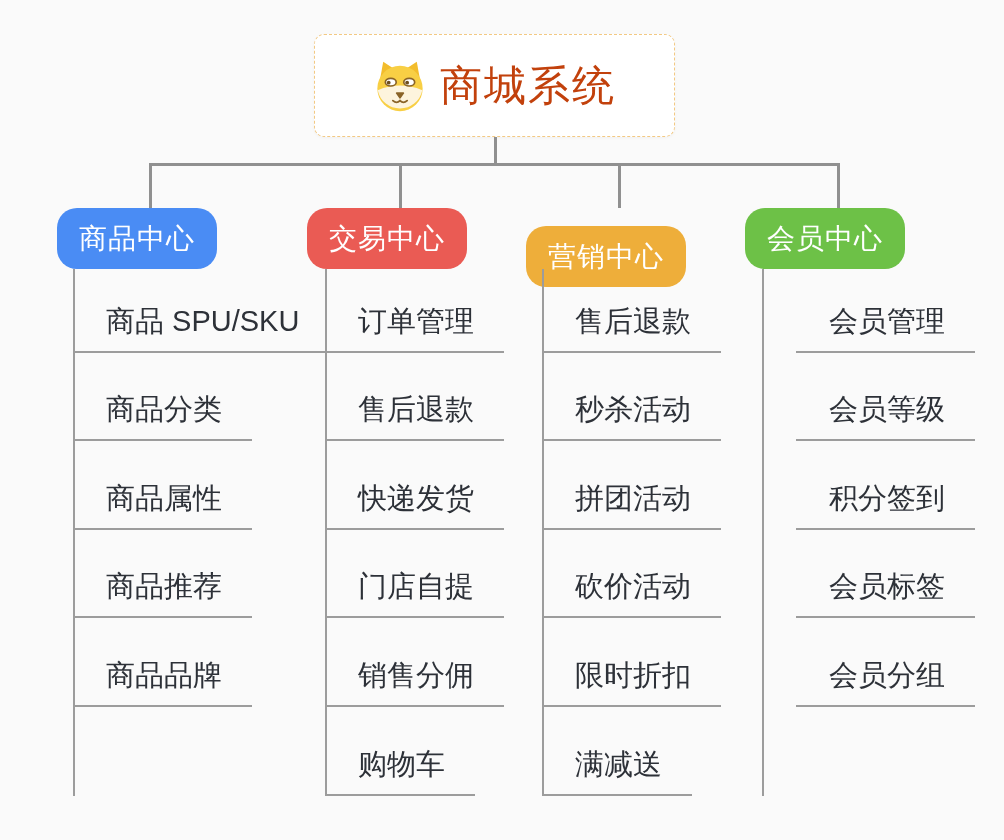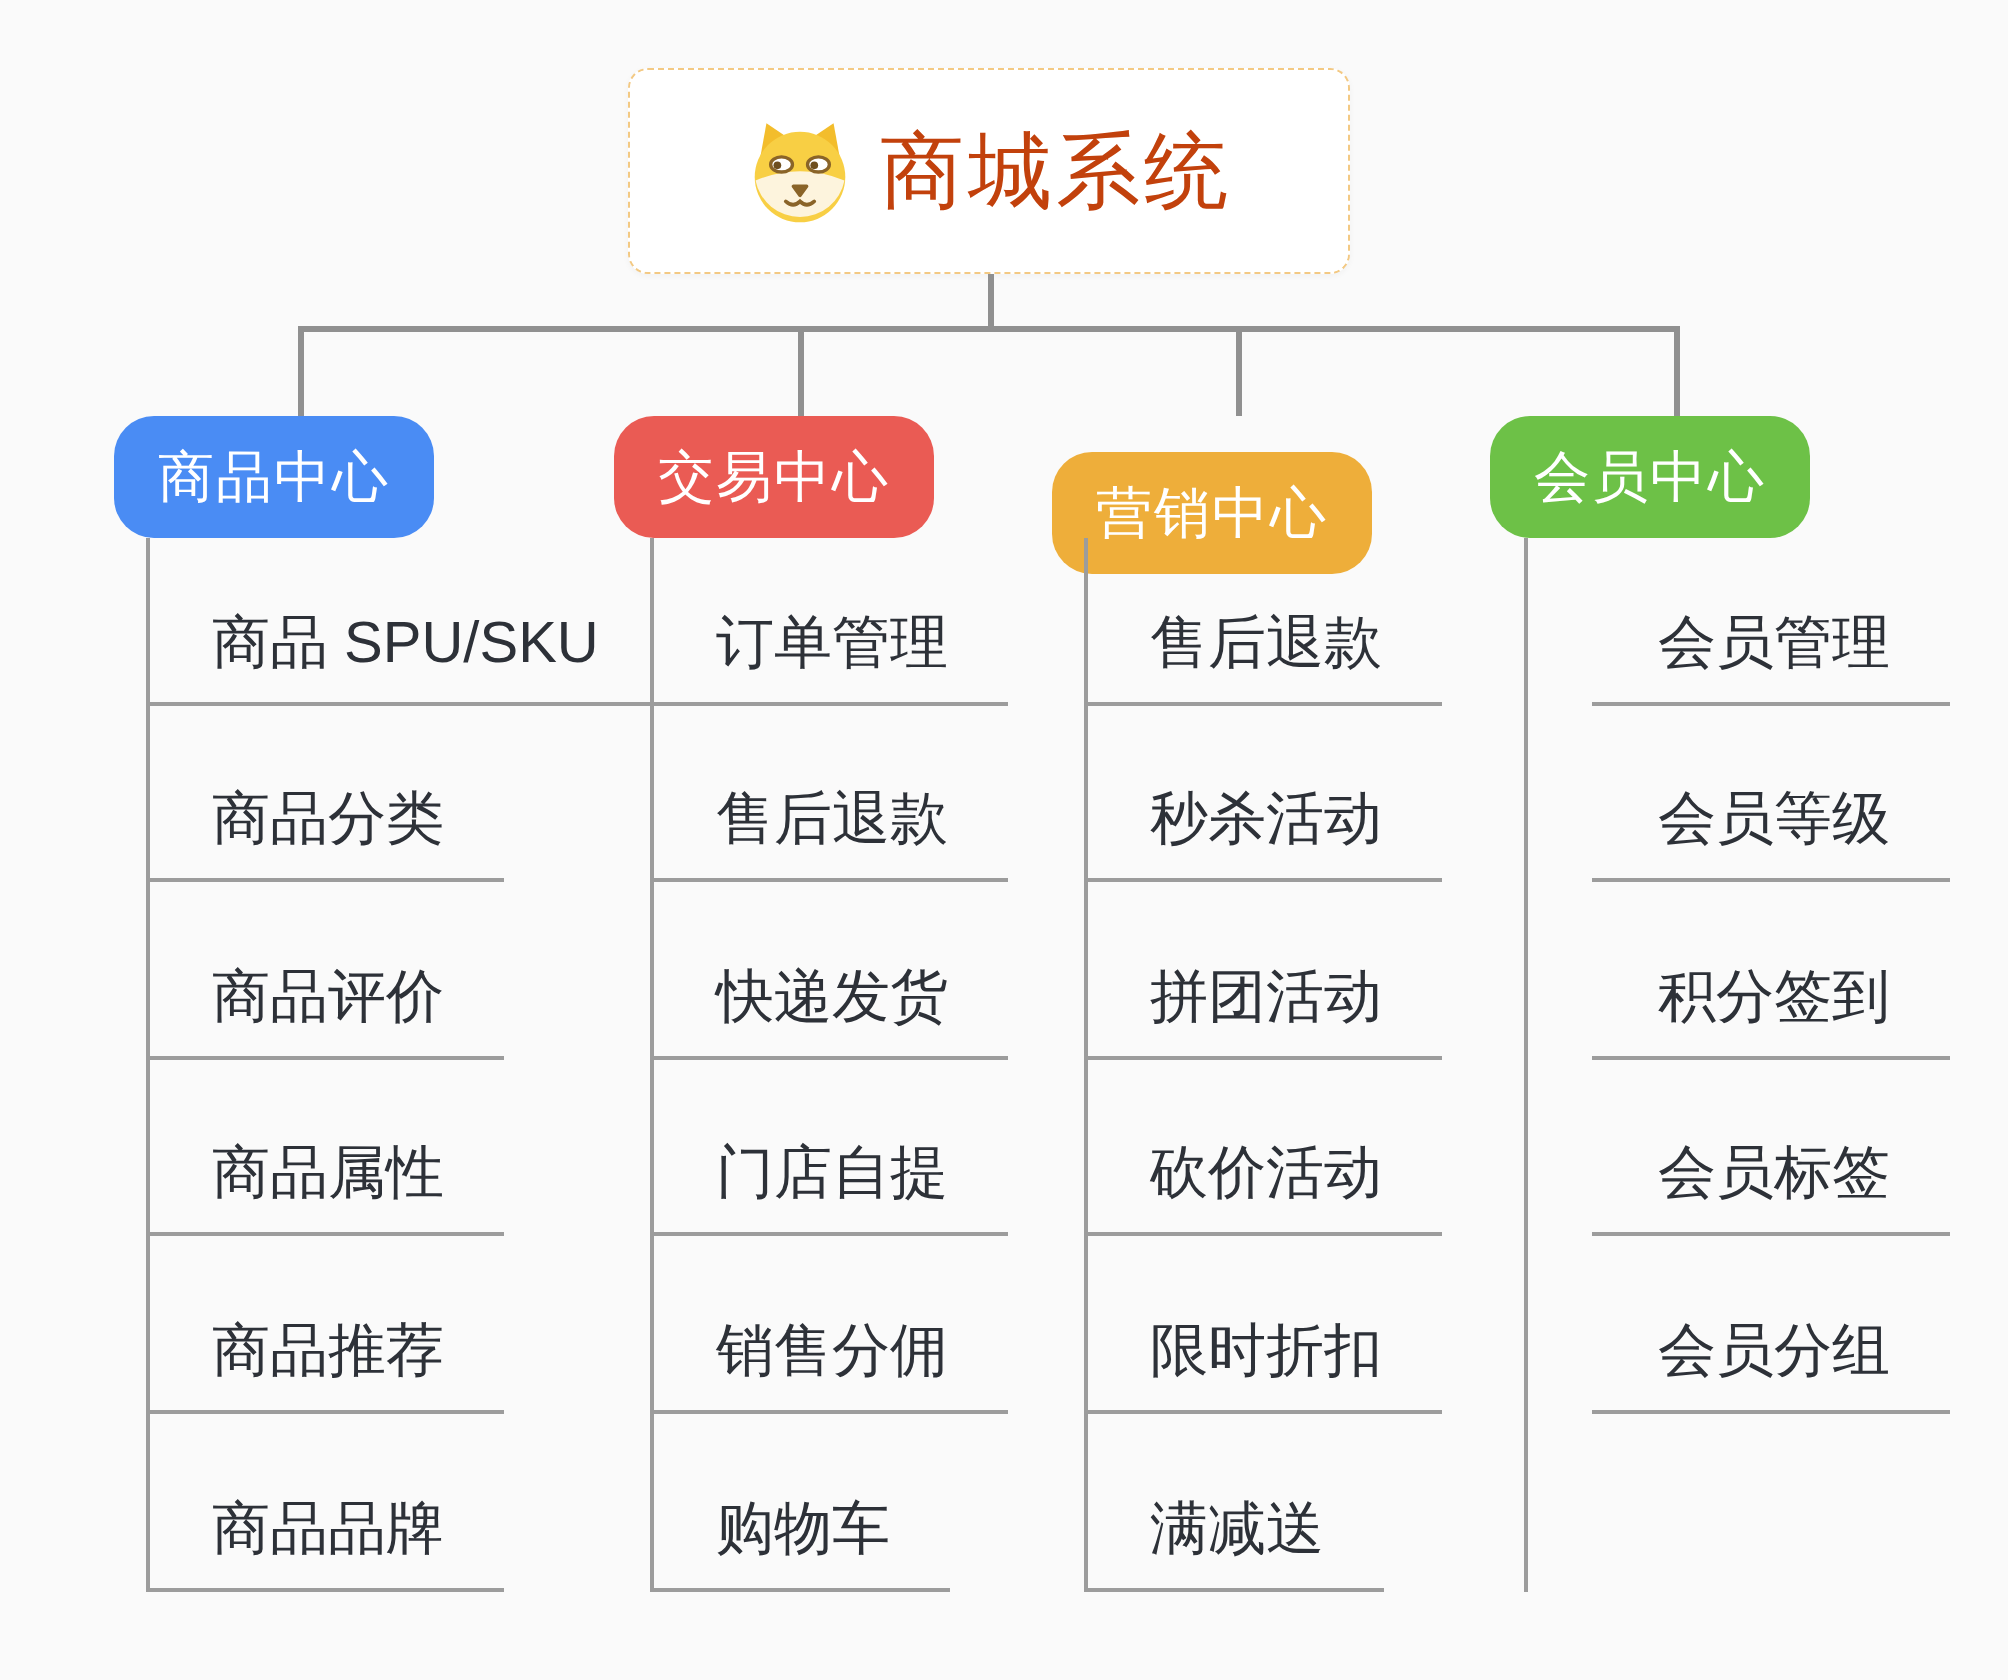--- a/index.html
+++ b/index.html
@@ -94,21 +94,20 @@
       <div class="line" style="left: 148.5px; top: 163px; width: 691px; height: 3px; background: rgb(144, 144, 144);"></div>
       <div class="line" style="left: 148.5px; top: 163px; width: 3px; height: 45px; background: rgb(144, 144, 144);"></div>
       <div class="line" style="left: 398.5px; top: 163px; width: 3px; height: 45px; background: rgb(144, 144, 144);"></div>
       <div class="line" style="left: 617.5px; top: 163px; width: 3px; height: 45px; background: rgb(144, 144, 144);"></div>
       <div class="line" style="left: 836.5px; top: 163px; width: 3px; height: 45px; background: rgb(144, 144, 144);"></div>
       <div class="branch-box" style="left: 57px; background: rgb(74, 140, 244);">商品中心</div>
       <div class="line" style="left: 73px; top: 269px; width: 2px; height: 526.6px; background: rgb(156, 156, 156);"></div>
       <div class="leaf-col" style="left: 73px;">
         <div class="leaf">商品 SPU/SKU</div>
         <div class="leaf">商品分类</div>
-        <div class="leaf">商品评价</div>
         <div class="leaf">商品属性</div>
         <div class="leaf">商品推荐</div>
         <div class="leaf">商品品牌</div>
       </div>
       <div class="branch-box" style="left: 307px; background: rgb(234, 91, 84);">交易中心</div>
       <div class="line" style="left: 325px; top: 269px; width: 2px; height: 526.6px; background: rgb(156, 156, 156);"></div>
       <div class="leaf-col" style="left: 325px;">
         <div class="leaf">订单管理</div>
         <div class="leaf">售后退款</div>
         <div class="leaf">快递发货</div>

